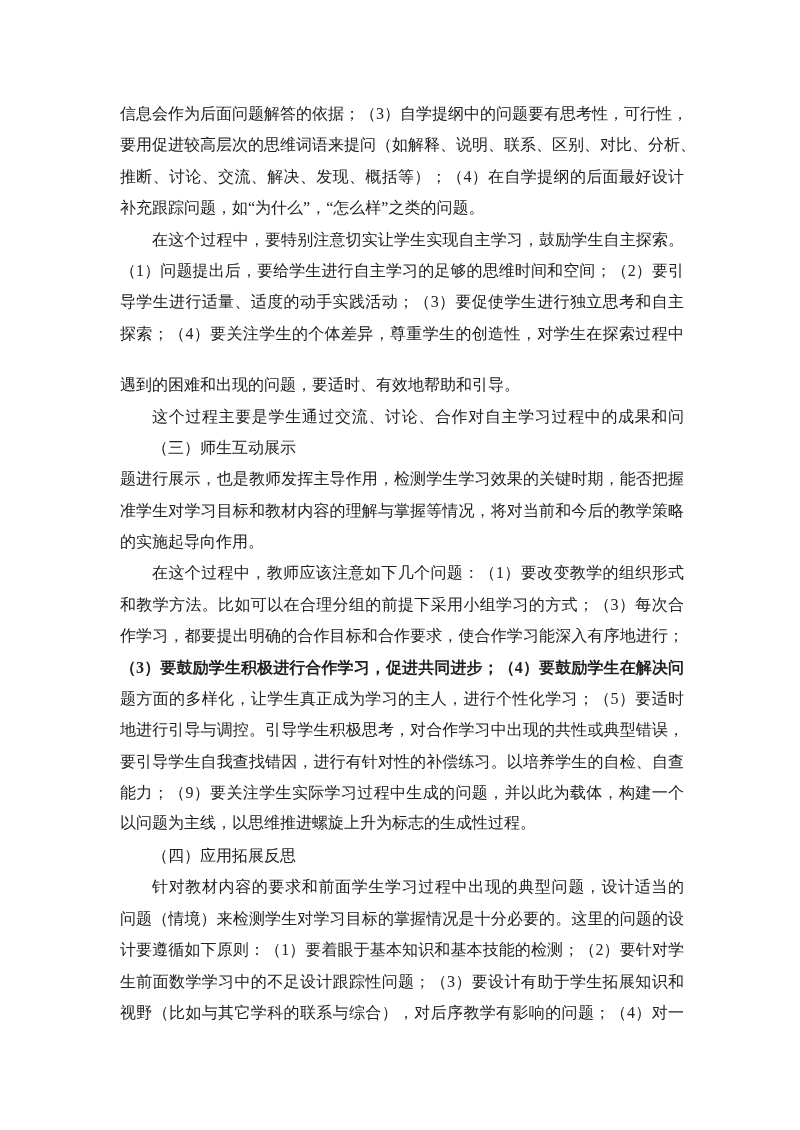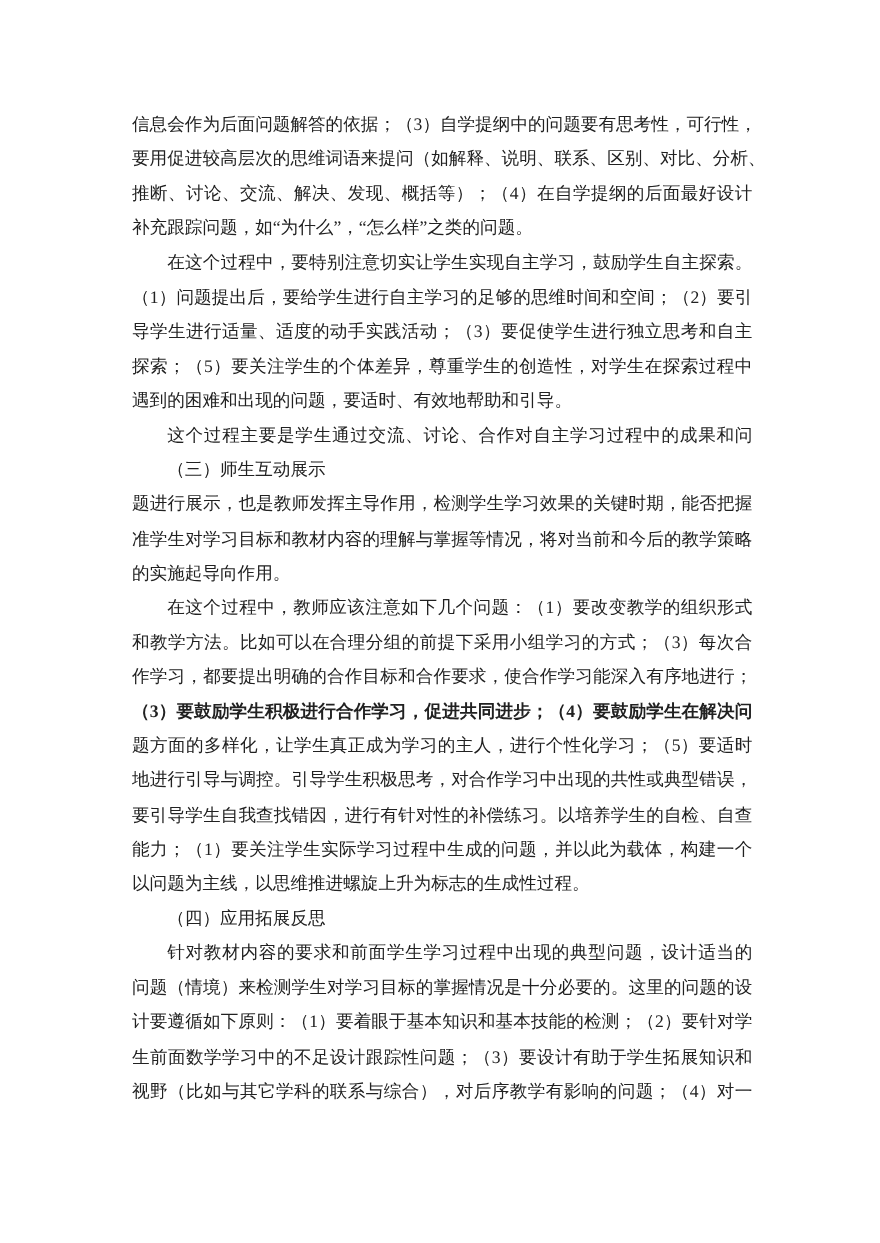--- a/index.html
+++ b/index.html
@@ -44,35 +44,35 @@
 
 <div class="page" style="background: rgb(255, 255, 255);">
   <div class="textblock">
     <div class="line" style="color: rgb(33, 33, 33);">信息会作为后面问题解答的依据；（3）自学提纲中的问题要有思考性，可行性，</div>
     <div class="line" style="color: rgb(33, 33, 33);">要用促进较高层次的思维词语来提问（如解释、说明、联系、区别、对比、分析、</div>
     <div class="line" style="color: rgb(33, 33, 33);">推断、讨论、交流、解决、发现、概括等）；（4）在自学提纲的后面最好设计</div>
     <div class="line end" style="color: rgb(33, 33, 33);">补充跟踪问题，如“为什么”，“怎么样”之类的问题。</div>
     <div class="line indent" style="color: rgb(33, 33, 33);">在这个过程中，要特别注意切实让学生实现自主学习，鼓励学生自主探索。</div>
     <div class="line" style="color: rgb(33, 33, 33);">（1）问题提出后，要给学生进行自主学习的足够的思维时间和空间；（2）要引</div>
     <div class="line" style="color: rgb(33, 33, 33);">导学生进行适量、适度的动手实践活动；（3）要促使学生进行独立思考和自主</div>
-    <div class="line" style="color: rgb(33, 33, 33);">探索；（5）要关注学生的个体差异，尊重学生的创造性，对学生在探索过程中</div>
-    <div class="line end" style="color: rgb(33, 33, 33);">遇到的困难和出现的问题，要适时、有效地帮助和引导。</div>
+    <div class="line" style="color: rgb(33, 33, 33);">探索；（4）要关注学生的个体差异，尊重学生的创造性，对学生在探索过程中</div>
+    <div class="line end" style="color: rgb(33, 33, 33); margin-top: 20px;">遇到的困难和出现的问题，要适时、有效地帮助和引导。</div>
     <div class="line indent" style="color: rgb(33, 33, 33);">这个过程主要是学生通过交流、讨论、合作对自主学习过程中的成果和问</div>
     <div class="line indent end" style="color: rgb(33, 33, 33);">（三）师生互动展示</div>
     <div class="line" style="color: rgb(33, 33, 33);">题进行展示，也是教师发挥主导作用，检测学生学习效果的关键时期，能否把握</div>
     <div class="line" style="color: rgb(33, 33, 33);">准学生对学习目标和教材内容的理解与掌握等情况，将对当前和今后的教学策略</div>
     <div class="line end" style="color: rgb(33, 33, 33);">的实施起导向作用。</div>
     <div class="line indent" style="color: rgb(33, 33, 33);">在这个过程中，教师应该注意如下几个问题：（1）要改变教学的组织形式</div>
     <div class="line" style="color: rgb(33, 33, 33);">和教学方法。比如可以在合理分组的前提下采用小组学习的方式；（3）每次合</div>
     <div class="line" style="color: rgb(33, 33, 33);">作学习，都要提出明确的合作目标和合作要求，使合作学习能深入有序地进行；</div>
     <div class="line" style="color: rgb(33, 33, 33); font-weight: bold;">（3）要鼓励学生积极进行合作学习，促进共同进步；（4）要鼓励学生在解决问</div>
     <div class="line" style="color: rgb(33, 33, 33);">题方面的多样化，让学生真正成为学习的主人，进行个性化学习；（5）要适时</div>
     <div class="line" style="color: rgb(33, 33, 33);">地进行引导与调控。引导学生积极思考，对合作学习中出现的共性或典型错误，</div>
     <div class="line" style="color: rgb(33, 33, 33);">要引导学生自我查找错因，进行有针对性的补偿练习。以培养学生的自检、自查</div>
-    <div class="line" style="color: rgb(33, 33, 33);">能力；（1）要关注学生实际学习过程中生成的问题，并以此为载体，构建一个</div>
+    <div class="line" style="color: rgb(33, 33, 33);">能力；（9）要关注学生实际学习过程中生成的问题，并以此为载体，构建一个</div>
     <div class="line end" style="color: rgb(33, 33, 33); font-family: Liberation Mono, monospace;">以问题为主线，以思维推进螺旋上升为标志的生成性过程。</div>
     <div class="line indent end" style="color: rgb(33, 33, 33);">（四）应用拓展反思</div>
     <div class="line indent" style="color: rgb(33, 33, 33);">针对教材内容的要求和前面学生学习过程中出现的典型问题，设计适当的</div>
     <div class="line" style="color: rgb(33, 33, 33);">问题（情境）来检测学生对学习目标的掌握情况是十分必要的。这里的问题的设</div>
     <div class="line" style="color: rgb(33, 33, 33);">计要遵循如下原则：（1）要着眼于基本知识和基本技能的检测；（2）要针对学</div>
     <div class="line" style="color: rgb(33, 33, 33);">生前面数学学习中的不足设计跟踪性问题；（3）要设计有助于学生拓展知识和</div>
     <div class="line" style="color: rgb(33, 33, 33);">视野（比如与其它学科的联系与综合），对后序教学有影响的问题；（4）对一</div>
   </div>
 </div>
 

